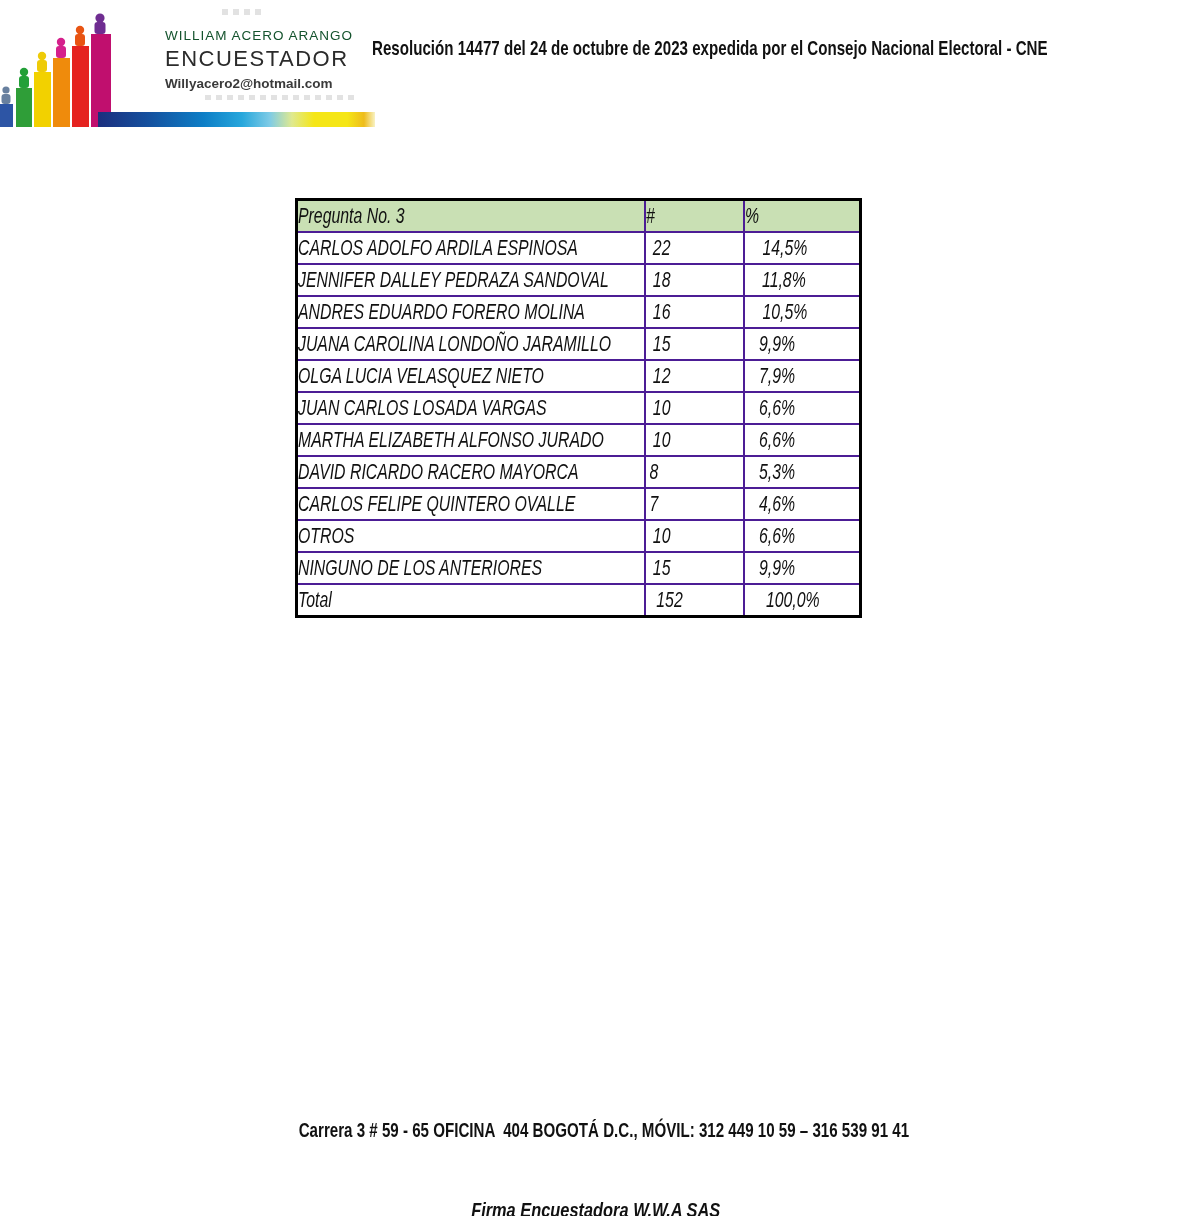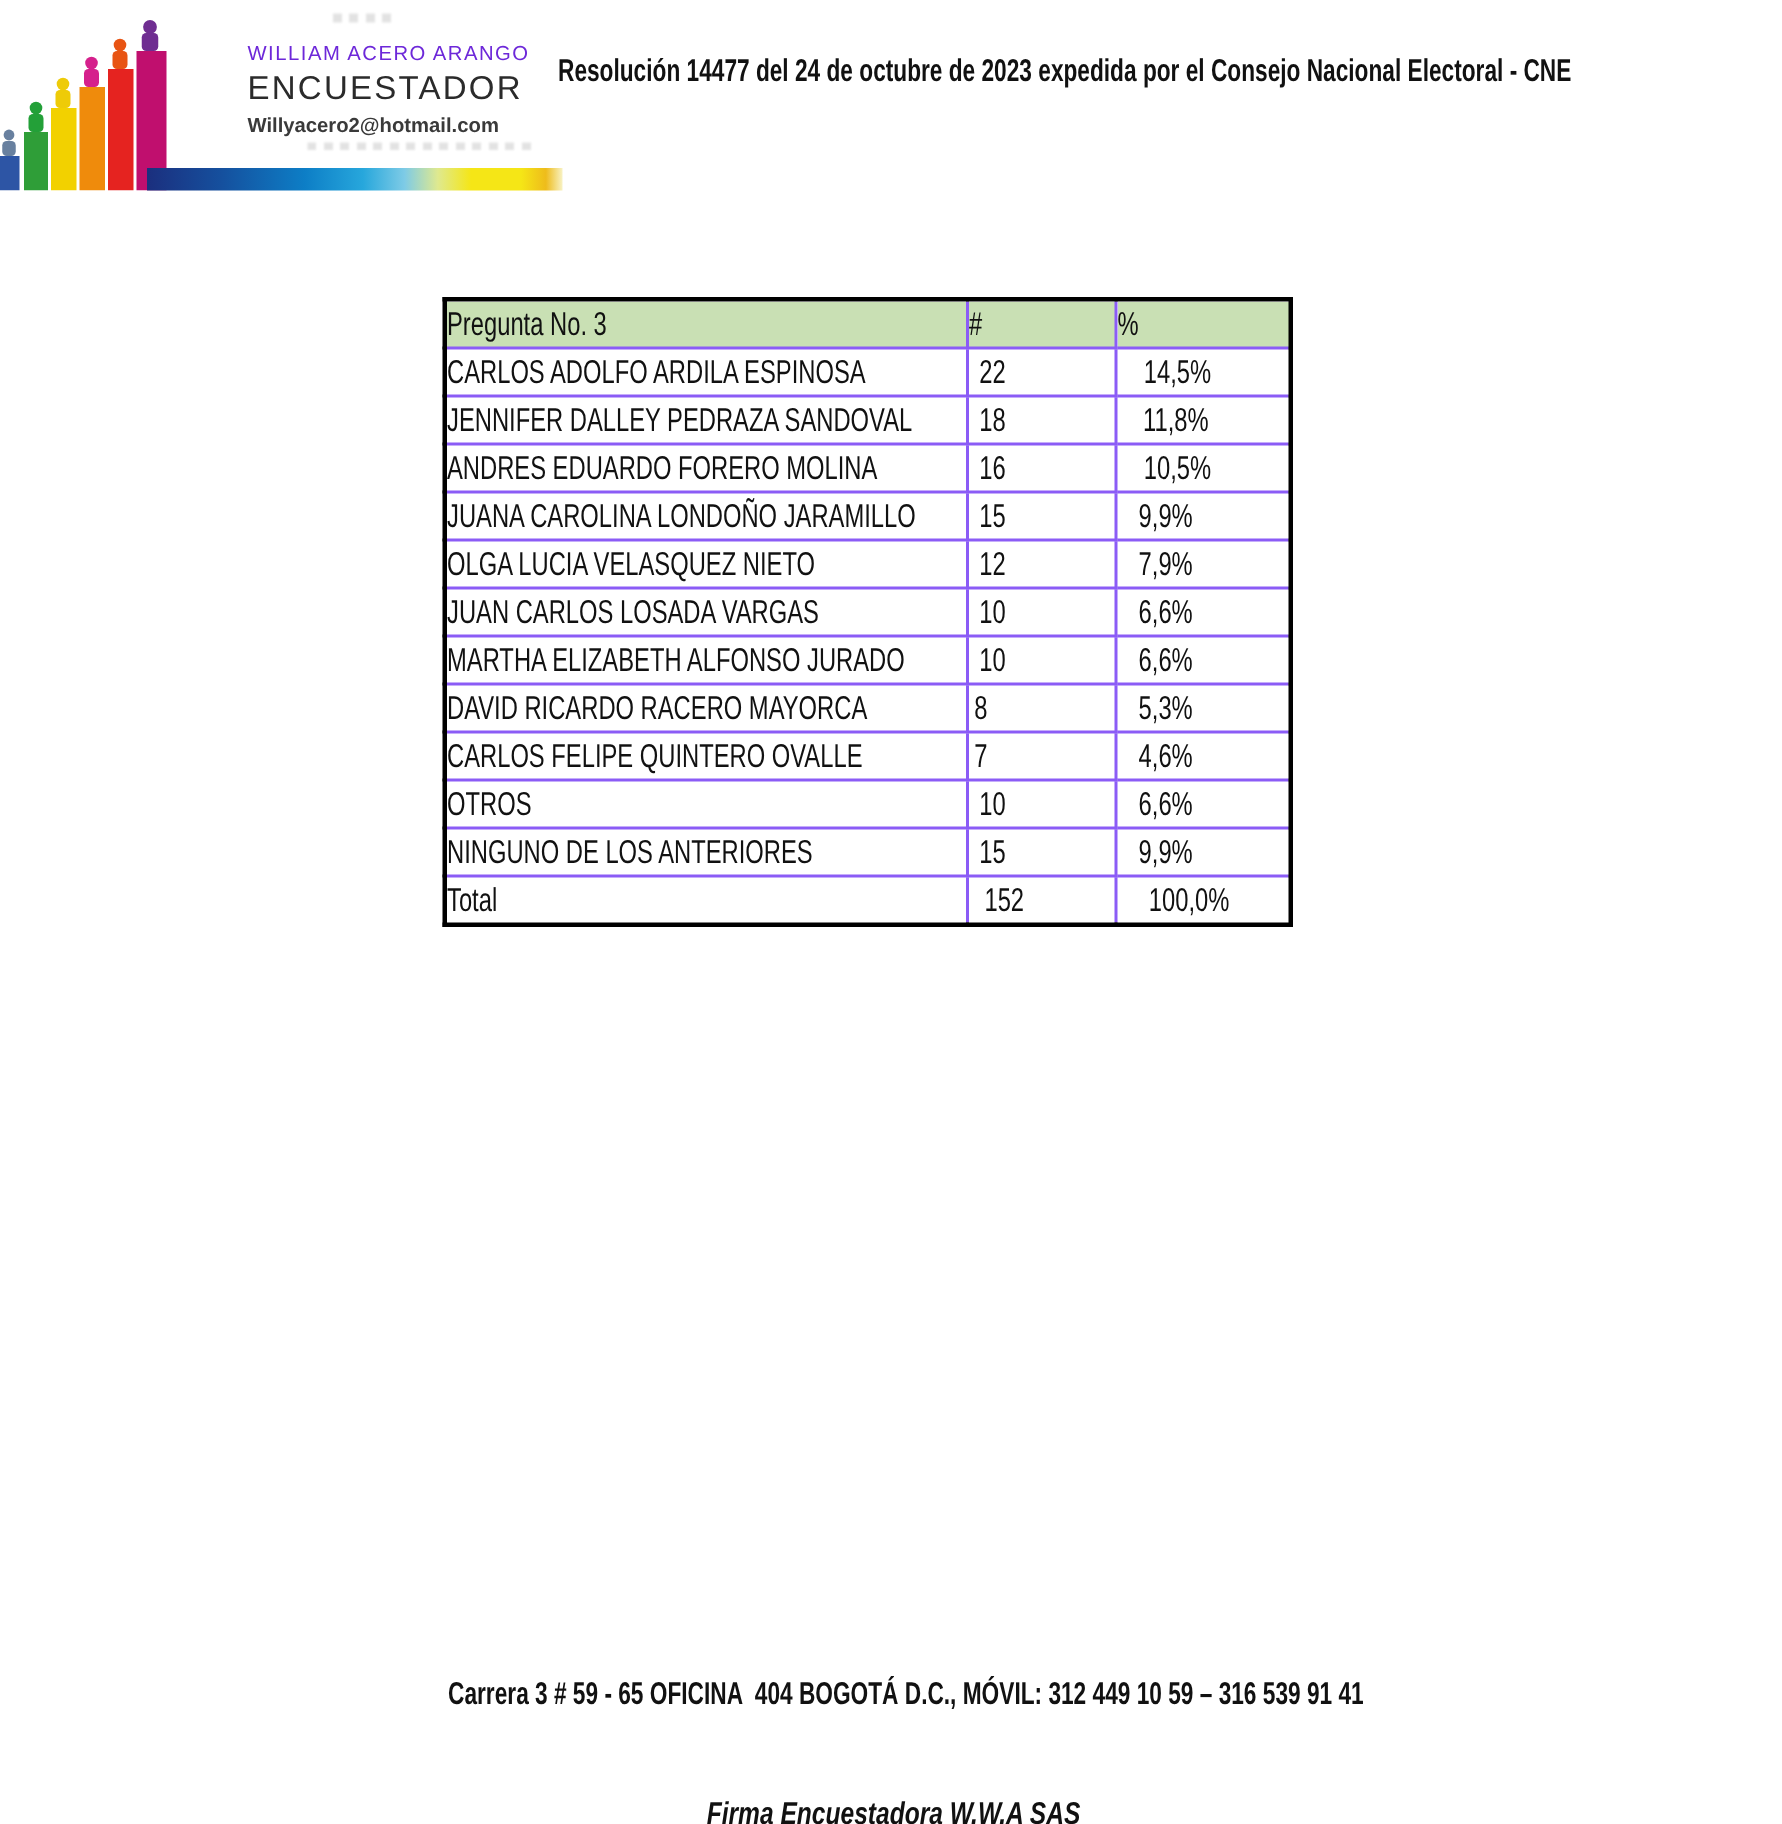--- a/index.html
+++ b/index.html
@@ -16,21 +16,21 @@
   .logo-wrap { position:absolute; left:0; top:12px; width:380px; height:120px; }
   .logo-svg  { position:absolute; left:0; top:0; }
   .logo-gradbar {
     position:absolute; left:98px; top:100px; width:277px; height:15px;
     background:linear-gradient(90deg,
       #1b2f7e 0%, #15509e 18%, #0d7ec6 38%, #27a7dc 52%,
       #7ecbe6 62%, #dfe98f 70%, #f5e616 78%, #f5e616 90%,
       #eebc1b 96%, #f8f2c4 100%);
   }
   .logo-text { position:absolute; left:165px; top:16px; width:200px; }
-  .logo-name  { font-size:13.5px; letter-spacing:1px;  color:#6d28d9; white-space:nowrap; }
+  .logo-name  { font-size:13.5px; letter-spacing:1px;  color:#14532d; white-space:nowrap; }
   .logo-role  { font-size:22px;   letter-spacing:1.5px; color:#2b2b2b; margin-top:3px; white-space:nowrap; }
   .logo-email { font-size:13.5px; font-weight:700; color:#3a3a3a; margin-top:4px; white-space:nowrap; }
 
   
   .smudge { position:absolute; opacity:.4; filter:blur(.6px);
     background:repeating-linear-gradient(90deg,#b9b9b9 0 6px, transparent 6px 11px); }
   .smudge-a { left:222px; top:9px;  width:44px;  height:6px; }
   .smudge-b { left:205px; top:95px; width:152px; height:5px; }
 
   
@@ -44,25 +44,26 @@
 
   
   .tbl-wrap { position:absolute; left:295px; top:198px; }
   table.results {
     border-collapse:collapse;
     table-layout:fixed;
     width:564px;
     border:3px solid #000;
   }
   table.results td, table.results th {
-    border:2px solid #8b5cf6;
+    border:2px solid #4c1d95;
     height:30px; padding:0;
     font-size:22px; font-weight:400;
     overflow:hidden; white-space:nowrap;
     vertical-align:middle;
+    font-style:italic;
   }
   col.c1 { width:348px; } col.c2 { width:99px; } col.c3 { width:117px; }
   .hdr-row th { background:#c9e0b4; text-align:left; font-weight:400; }
   .c-label { text-align:left;  padding-left:6px;margin-left:33px; }
   .c-num   { text-align:left; padding-right:6px; }
   .hdr-row th { padding-left:6px; }
 
   
   .footer { position:absolute; left:0; top:1094px; width:1156px; text-align:center; }
   .footer-address { font-size:21px; font-weight:700; white-space:pre;padding-left:16px; }

